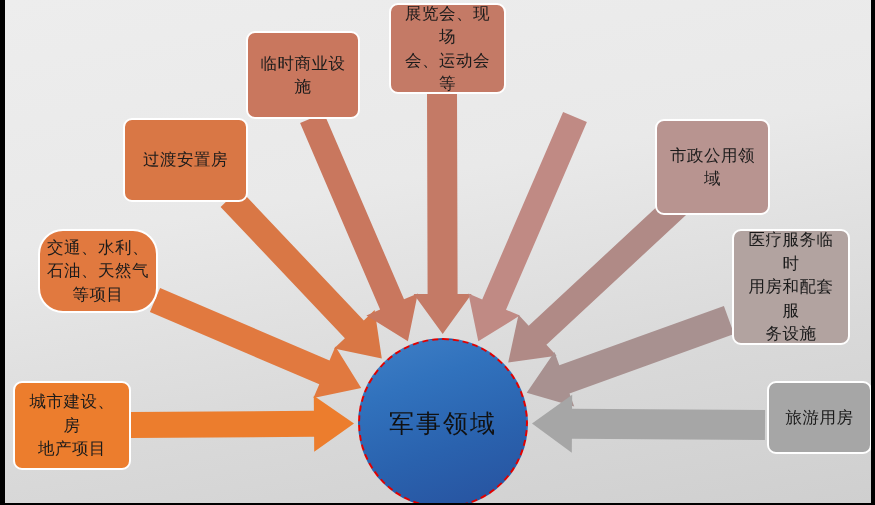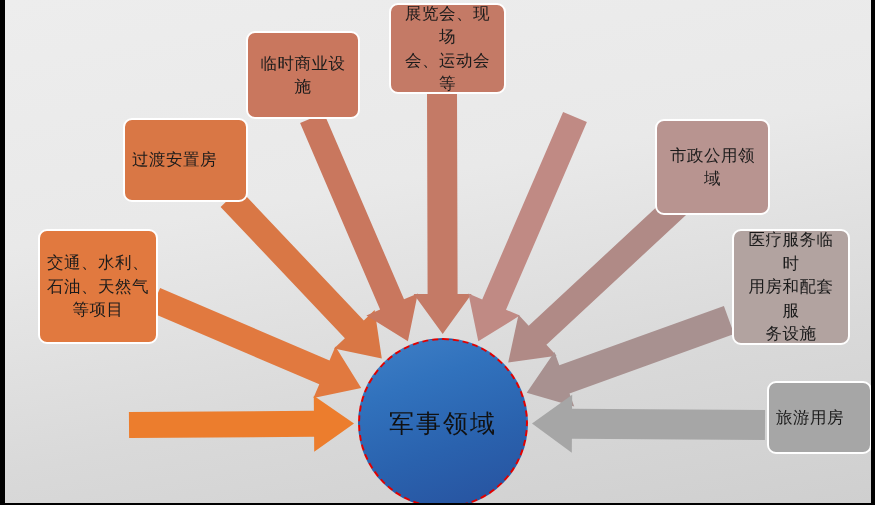--- a/index.html
+++ b/index.html
@@ -30,20 +30,21 @@
     width: 866px;
     height: 503px;
   }
   .node {
     position: absolute;
     box-sizing: border-box;
     border-radius: 9px;
     border: 2.5px solid #ffffff;
     display: flex;
     align-items: center;
+    justify-content: center;
     text-align: center;
     color: #1b1b1b;
     font-size: 16.5px;
     line-height: 1.42;
     letter-spacing: 0.5px;
     padding: 4px 7px;
     z-index: 5;
   }
   .hub {
     position: absolute;
@@ -71,22 +72,25 @@
         <polygon points="124.1,438.0 309.1,436.8 309.2,451.8 349.0,423.6 308.8,395.8 308.9,410.8 123.9,412.0" fill="#ec7d2d"></polygon>
         <polygon points="215.6,206.9 339.9,338.3 329.0,348.6 376.8,358.4 369.6,310.1 358.8,320.4 234.4,189.1" fill="#d97745"></polygon>
         <polygon points="295.1,123.1 375.1,309.6 361.4,315.5 402.9,341.2 412.8,293.4 399.0,299.3 318.9,112.9" fill="#c9775e"></polygon>
         <polygon points="422.0,92.0 422.6,294.0 408.6,294.1 437.7,334.0 466.6,293.9 452.6,294.0 452.0,92.0" fill="#c47a66"></polygon>
         <polygon points="558.1,111.9 477.2,299.4 463.4,293.5 473.3,341.3 514.8,315.6 501.0,309.7 581.9,122.1" fill="#c08a84"></polygon>
         <polygon points="667.2,192.5 523.7,325.7 513.5,314.7 503.2,362.4 551.6,355.7 541.4,344.7 684.8,211.5" fill="#b08a86"></polygon>
         <polygon points="718.9,305.9 554.3,365.2 549.5,352.0 521.7,392.8 569.2,406.6 564.5,393.4 729.1,334.1" fill="#a89190"></polygon>
         <polygon points="760.1,410.0 567.1,408.8 567.2,394.8 527.0,423.6 566.8,452.8 566.9,438.8 759.9,440.0" fill="#a6a6a6"></polygon>
       </svg>
 
-    <div class="node" style="left: 33px; top: 229px; width: 120px; height: 115px; background: rgb(225, 121, 63);">
+    <div class="node" style="left: 33px; top: 229px; width: 120px; height: 84px; background: rgb(225, 121, 63); border-radius: 25px;">
       <span>交通、水利、<br>石油、天然气<br>等项目</span>
+    </div>
+    <div class="node" style="left: 8px; top: 381px; width: 118px; height: 89px; background: rgb(236, 125, 45);">
+      <span>城市建设、房<br>地产项目</span>
     </div>
     <div class="node" style="left: 118px; top: 118px; width: 125px; height: 84px; background: rgb(217, 119, 69);">
       <span>过渡安置房</span>
     </div>
     <div class="node" style="left: 241px; top: 31px; width: 114px; height: 88px; background: rgb(201, 119, 94);">
       <span>临时商业设施</span>
     </div>
     <div class="node" style="left: 384px; top: 3px; width: 117px; height: 91px; background: rgb(196, 122, 102);">
       <span>展览会、现场<br>会、运动会等</span>
     </div>

